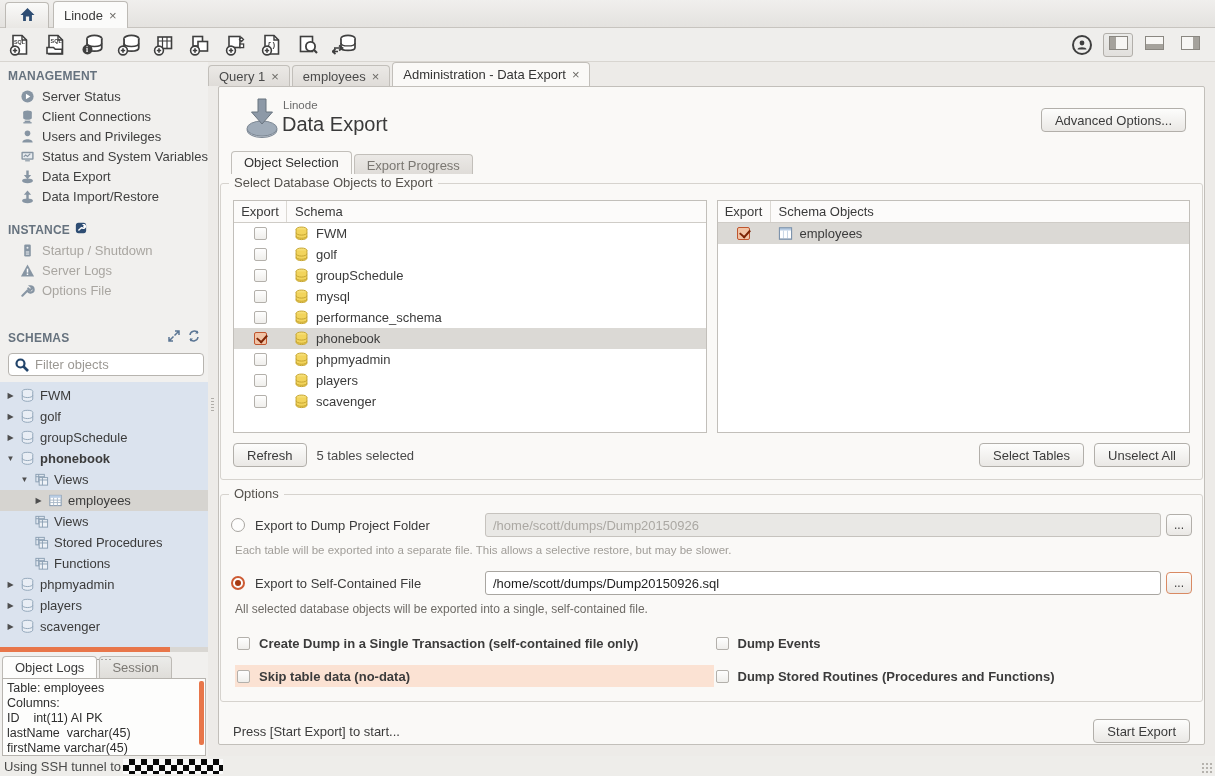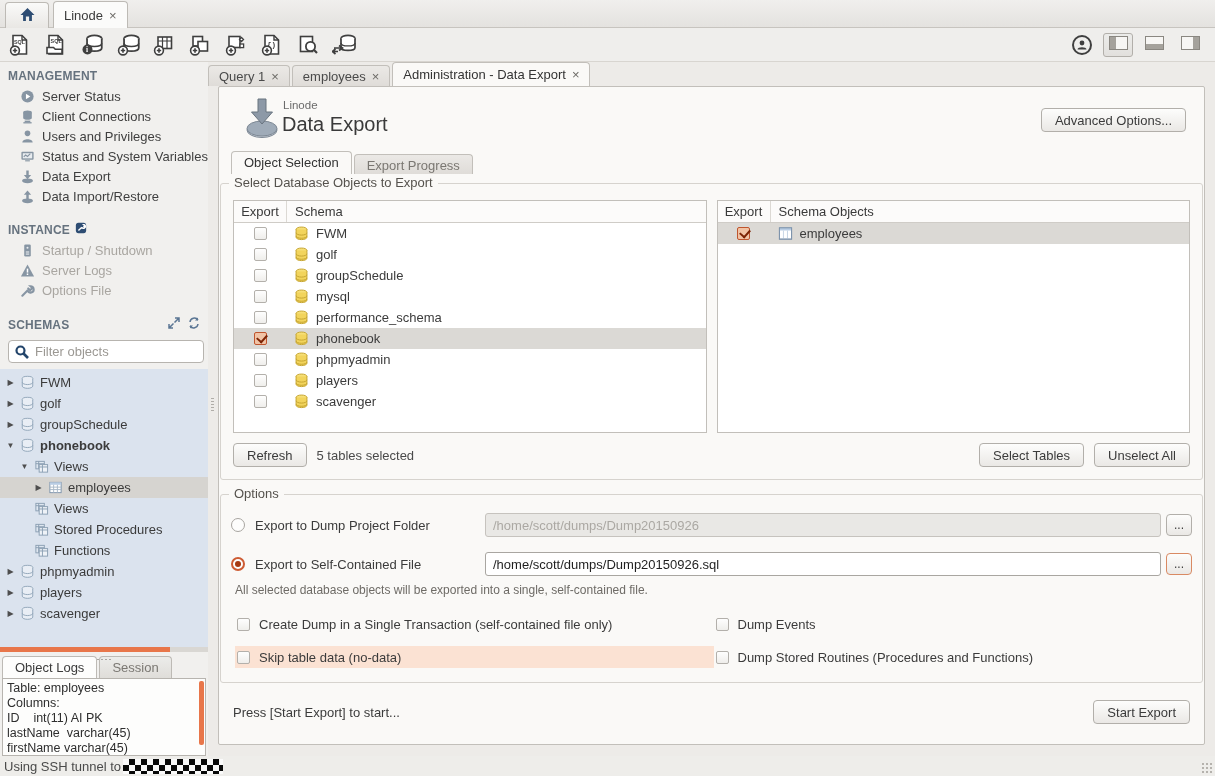--- a/index.html
+++ b/index.html
@@ -144,21 +144,21 @@
   .opt-label { margin-left:10px; width:230px; white-space:nowrap; }
   .opt-input { flex:1; height:24px; border:1px solid #a9a6a1; border-radius:3px; background:#fff;
                padding:0 7px; font:13px "Liberation Sans",sans-serif; color:#1f1f1f; }
   .opt-input.disabled { background:#e9e8e5; border-color:#c6c3be; color:#aba8a3; }
   .browse-btn { width:26px; height:22px; margin-left:5px; padding:0; font-size:12px; }
   .browse-btn.accent { border-color:#d98a63; }
   .opt-help { padding:7px 0 0 14px; font-size:11.5px; }
   .opt-help.muted { color:#a09d98; }
   .opt-help.dark { color:#6e6b66; font-size:12px; }
 
-  .cb-grid { display:grid; grid-template-columns:1fr 1fr; gap:11px 0; margin:16px 10px 2px 14px; }
+  .cb-grid { display:grid; grid-template-columns:1fr 1fr; gap:11px 0; margin:16px 10px 2px 14px;font-weight:bold; }
   .cb-item { display:flex; align-items:center; gap:9px; height:22px; padding-left:2px; color:#3b3b3b; }
   .cb-item.highlight { background:#fbe2d3; }
 
   .dx-footer { display:flex; align-items:center; margin-top:17px; padding:0 14px; }
   .start-btn { margin-left:auto; }
 
   .hscroll-pill { position:absolute; right:25px; bottom:4px; width:145px; height:13px;
                   border-radius:7px; background:#d9d7d3; border:1px solid #cfccc7; }
 
   
@@ -402,21 +402,21 @@
       <div class="side-item disabled">
         <span class="sicon">
           <svg viewBox="0 0 16 16">
             <path d="M2.5 13.5 L8 8 M8 8 a3.4 3.4 0 1 0 3.2-4.6 l2 2 -2.4 2.4 -2-2" stroke="#8795a3" stroke-width="2.2" fill="none" stroke-linecap="round"></path>
           </svg>
         </span>
         <span>Options File</span>
       </div>
     </div>
 
-  <div class="side-title" style="margin-top:10px;">
+  <div class="side-title" style="margin-top:23px;">
     <span>SCHEMAS</span>
     <span class="hicons">
       <span class="hico"><svg viewBox="0 0 12 12">
             <path d="M7 1 h4 v4 M11 1 L6.5 5.5 M5 11 H1 V7 M1 11 L5.5 6.5" stroke="#5b7694" stroke-width="1.5" fill="none"></path>
           </svg></span>
       <span class="hico"><svg viewBox="0 0 12 12">
             <path d="M10 3 A4.4 4.4 0 0 0 2 5 M2 9 A4.4 4.4 0 0 0 10 7" stroke="#5b7694" stroke-width="1.5" fill="none"></path>
             <path d="M10 0.5 V3.5 H7" fill="#5b7694"></path>
             <path d="M2 11.5 V8.5 H5" fill="#5b7694"></path>
           </svg></span>
@@ -748,20 +748,21 @@
 
   <div class="groupbox gb2">
     <span class="legend">Options</span>
 
     <div class="opt-row first">
       <span class="rad"></span>
       <span class="opt-label">Export to Dump Project Folder</span>
       <input class="opt-input disabled" disabled="" value="/home/scott/dumps/Dump20150926" style="">
       <button class="btn browse-btn">...</button>
     </div>
+    <div class="opt-help muted">Each table will be exported into a separate file. This allows a selective restore, but may be slower.</div>
 
     <div class="opt-row">
       <span class="rad on"></span>
       <span class="opt-label">Export to Self-Contained File</span>
       <input class="opt-input" value="/home/scott/dumps/Dump20150926.sql" style="">
       <button class="btn browse-btn accent">...</button>
     </div>
     <div class="opt-help dark">All selected database objects will be exported into a single, self-contained file.</div>
 
     <div class="cb-grid" id="opt-checks">

